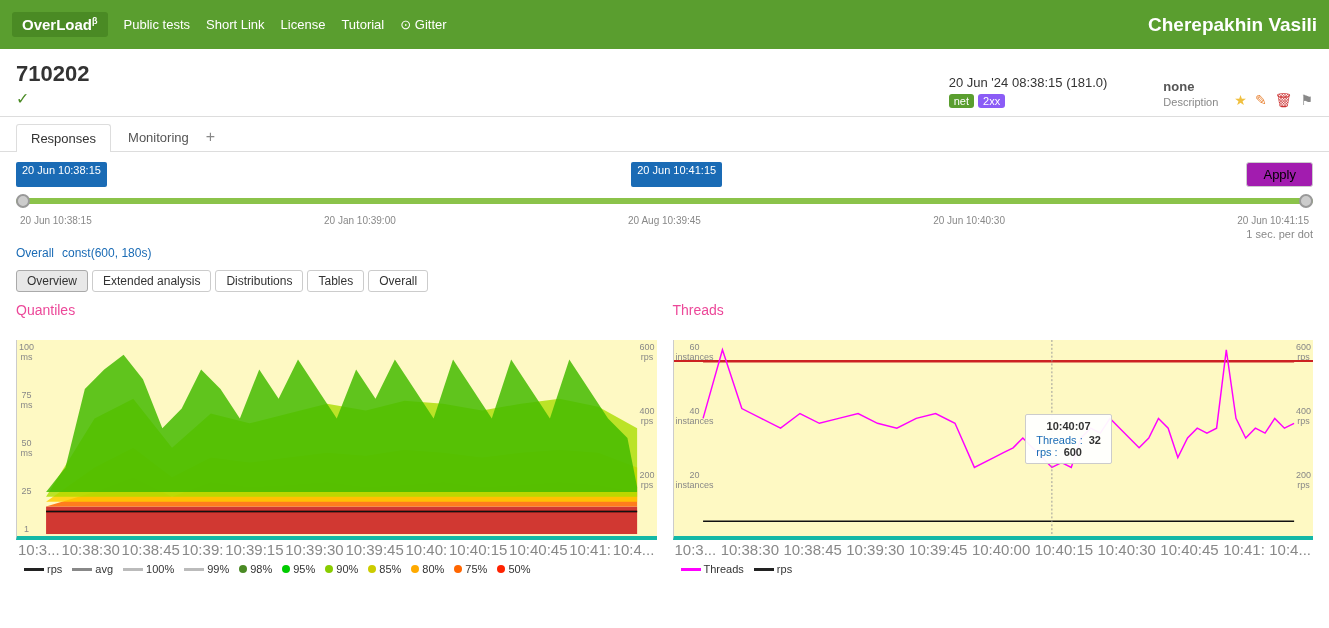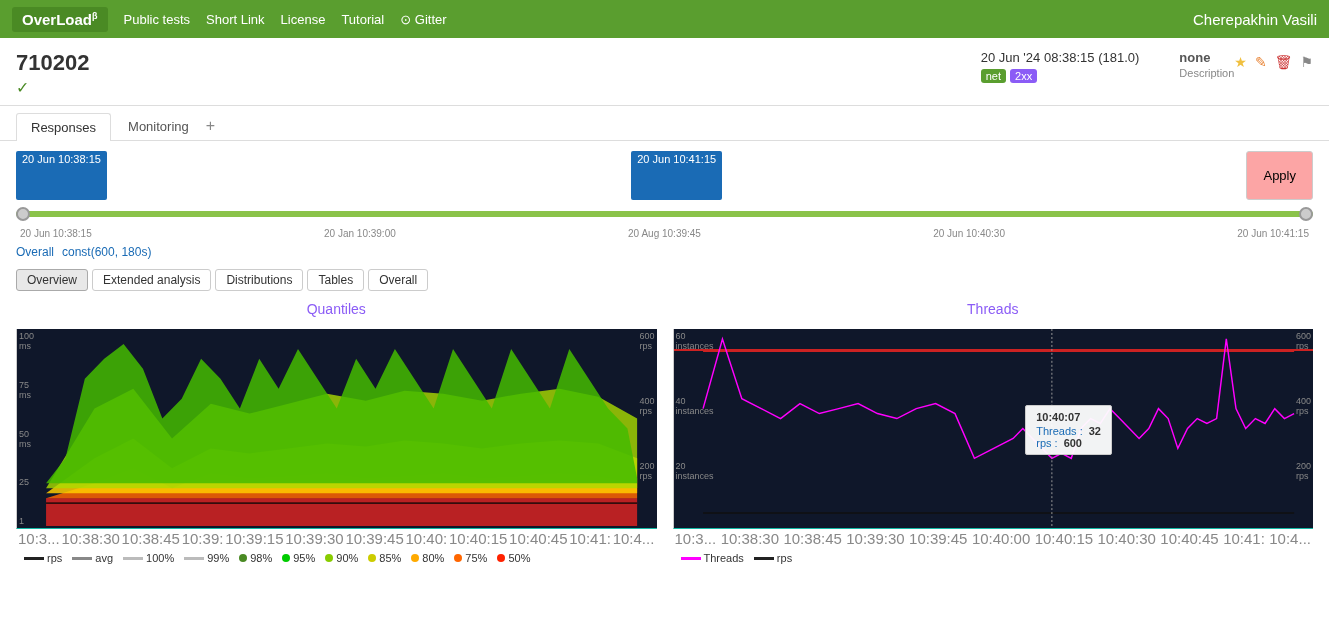--- a/index.html
+++ b/index.html
@@ -3,48 +3,48 @@
   <meta charset="utf-8">
   <style>
     * { box-sizing: border-box; margin: 0; padding: 0; }
     body { font-family: Arial, sans-serif; font-size: 12px; background: #fff; color: #333; overflow-x: hidden; }
 
     
     .navbar {
       background: #5a9e2f;
       display: flex;
       align-items: center;
-      height: 38px;
+      height: 49px;
       padding: 0 12px;
     }
     .navbar-brand {
       background: #4a8a24;
       color: #fff;
       font-weight: bold;
       font-size: 15px;
       padding: 4px 10px;
       border-radius: 3px;
       margin-right: 16px;
     }
     .navbar-brand sup { font-size: 9px; }
     .navbar-link {
       color: #fff;
       text-decoration: none;
       margin-right: 16px;
       font-size: 13px;
       cursor: pointer;
     }
-    .navbar-right { margin-left: auto; color: #fff; font-size: 15px; }
+    .navbar-right { margin-left: auto; color: #fff; font-size: 19px; font-weight: bold; }
 
     
     .page-header {
       padding: 12px 16px 8px;
       border-bottom: 1px solid #ddd;
     }
-    .header-top { display: flex; align-items: flex-start; }
+    .header-top { display: flex; align-items: flex-end; gap: 16px; }
     .header-info { flex: 1; }
     .test-id { font-size: 22px; font-weight: bold; color: #333; }
     .test-name { font-size: 12px; color: #555; margin-top: 1px; }
     .test-check { color: #4a8a24; font-size: 16px; margin-top: 2px; }
     .header-meta { margin-left: 40px; }
     .meta-date { font-size: 13px; color: #333; }
     .badges { display: flex; gap: 4px; margin-top: 4px; }
     .badge {
       padding: 1px 5px;
       border-radius: 3px;
@@ -160,23 +160,23 @@
       padding: 0 4px;
     }
     .apply-row {
       display: flex;
       align-items: center;
       justify-content: flex-end;
       gap: 8px;
       margin-top: 2px;
     }
     .apply-btn {
-      background: #fca5a5;
+      background: #a21caf;
       border: 1px solid #ccc;
-      padding: 16px 16px;
+      padding: 4px 16px;
       border-radius: 3px;
       cursor: pointer;
       font-size: 13px;
     }
     .per-dot-text { font-size: 11px; color: #888; }
 
     .overall-row {
       display: flex;
       gap: 8px;
       font-size: 12px;
@@ -209,32 +209,33 @@
     .charts-area {
       display: flex;
       gap: 0;
       padding: 0 8px;
     }
     .chart-panel {
       flex: 1;
       padding: 0 8px;
     }
     .chart-title {
-      text-align: center;
-      color: #8b5cf6;
+      text-align: left;
+      color: #ec4899;
       font-size: 14px;
-      margin-bottom: 12px;
+      margin-bottom: 22px;
     }
     .chart-container {
       position: relative;
       border-left: 1px solid #ccc;
-      border-bottom: 1px solid #14b8a6;
+      border-bottom: 4px solid #14b8a6;
       height: 200px;
-      background: #0f172a;
+      background: #fef9c3;
       overflow: hidden;
+      text-align: center;
     }
     .chart-y-labels {
       position: absolute;
       left: 0;
       top: 0;
       bottom: 0;
       display: flex;
       flex-direction: column;
       justify-content: space-between;
       font-size: 9px;
@@ -370,20 +371,23 @@
       <div class="timeline-handle-left"></div>
       <div class="timeline-handle-right"></div>
     </div>
   </div>
   <div class="timeline-ticks">
     <span>20 Jun 10:38:15</span>
     <span>20 Jan 10:39:00</span>
     <span>20 Aug 10:39:45</span>
     <span>20 Jun 10:40:30</span>
     <span>20 Jun 10:41:15</span>
+  </div>
+  <div class="apply-row">
+    <span class="per-dot-text">1 sec. per dot</span>
   </div>
 </div>
 
 <div class="overall-row">
   <a class="overall-link">Overall</a>
   <a class="overall-link">const(600, 180s)</a>
 </div>
 
 <div class="analysis-buttons">
   <button class="analysis-btn active">Overview</button>

